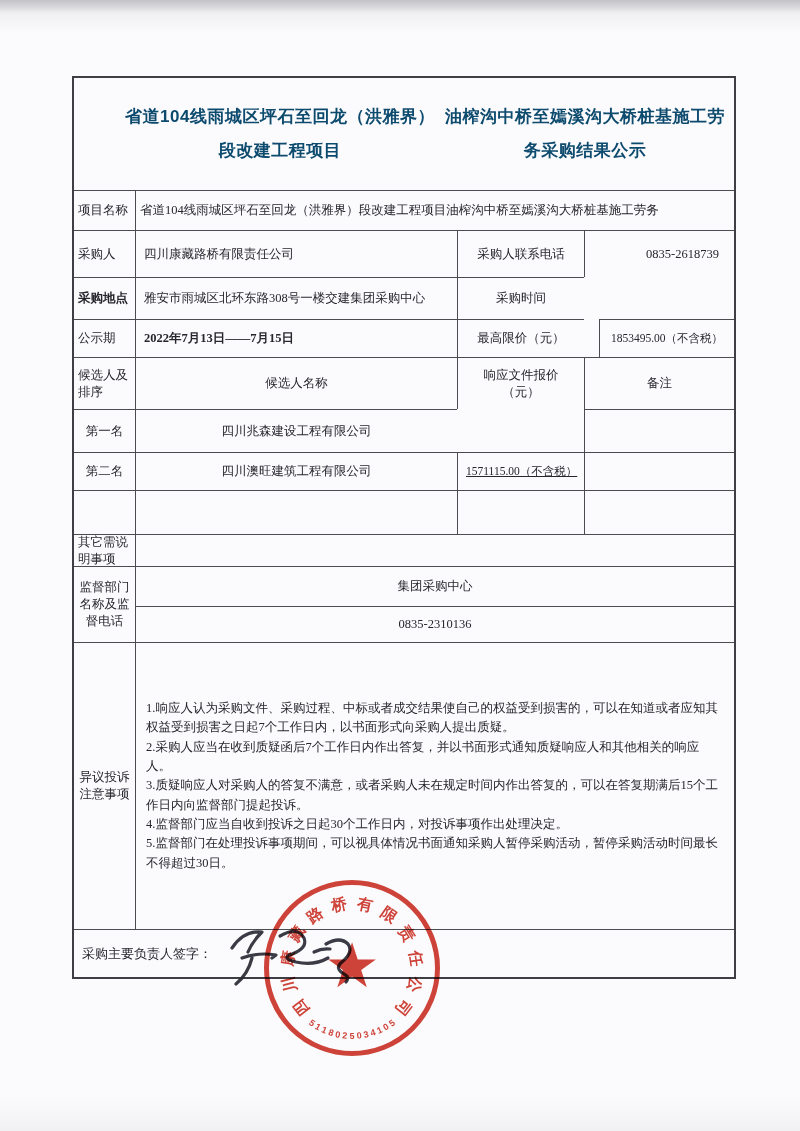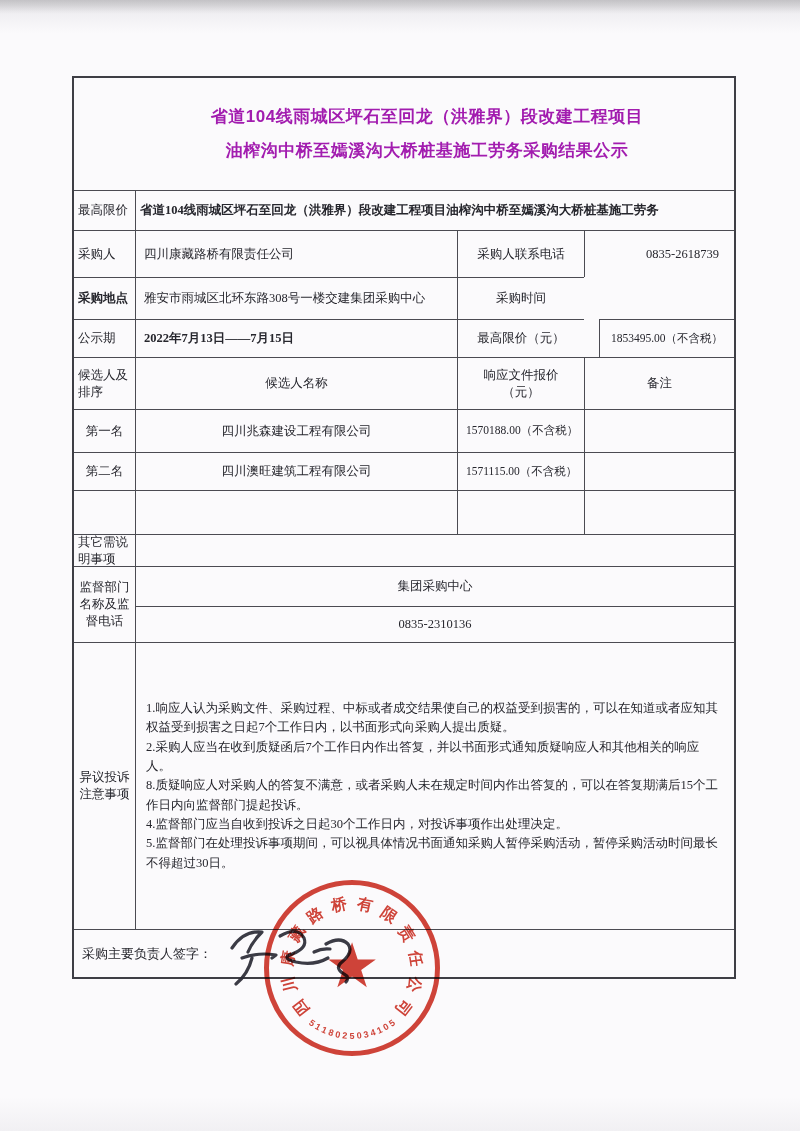--- a/index.html
+++ b/index.html
@@ -21,23 +21,23 @@
   }
   .cell{
     border-left:1px solid #4b4b52;border-top:1px solid #4b4b52;
     display:flex;align-items:center;justify-content:center;
     font-size:12.5px;line-height:1.35;min-width:0;min-height:0;
     padding:1px 2px;box-sizing:border-box;text-align:center;
   }
   .nbl{border-left:none;} .nbt{border-top:none;}
   .left{justify-content:flex-start;text-align:left;padding-left:4px;}
   .pad8{padding-left:8px;}
-  .title-cell{flex-direction:column;font-family:"Liberation Sans","DejaVu Sans",sans-serif;
-    font-weight:bold;font-size:17px;line-height:34px;letter-spacing:.5px;color:#a21caf;padding-left:48px;}
-  .bold{font-weight:bold;}
+  .title-cell{flex-direction:row;font-family:"Liberation Sans","DejaVu Sans",sans-serif;
+    font-weight:bold;font-size:17px;line-height:34px;letter-spacing:.5px;color:#0c4a6e;padding-left:48px;}
+  .bold{font-weight:normal;}
   .small{font-size:11.5px;}
   .wrapnarrow{max-width:92px;}
   .objection-cell{flex-direction:column;align-items:flex-start;justify-content:center;
     text-align:left;padding:6px 10px;font-size:12.5px;line-height:1.55;}
   .objection-cell div{width:100%;}
   .sig-cell{justify-content:flex-start;text-align:left;padding-left:8px;font-size:13px;}
   
   .signature-svg{position:absolute;left:218px;top:918px;width:160px;height:78px;opacity:.92;}
   
   .stamp{position:absolute;left:264px;top:880px;width:176px;height:176px;
@@ -55,21 +55,21 @@
 <div class="paper">
   <div class="scan-edge"></div>
 
   <div class="doc-table">
 
     <div class="cell nbl nbt title-cell" style="grid-row:1;grid-column:1/5;">
       <div>省道104线雨城区坪石至回龙（洪雅界）段改建工程项目</div>
       <div>油榨沟中桥至嫣溪沟大桥桩基施工劳务采购结果公示</div>
     </div>
 
-    <div class="cell nbl left" style="grid-row:2;grid-column:1;">最高限价</div>
+    <div class="cell nbl left" style="grid-row:2;grid-column:1;">项目名称</div>
     <div class="cell left bold" style="grid-row:2;grid-column:2/5;">省道104线雨城区坪石至回龙（洪雅界）段改建工程项目油榨沟中桥至嫣溪沟大桥桩基施工劳务</div>
 
     <div class="cell nbl left" style="grid-row:3;grid-column:1;">采购人</div>
     <div class="cell left pad8" style="grid-row:3;grid-column:2;">四川康藏路桥有限责任公司</div>
     <div class="cell" style="grid-row:3;grid-column:3;">采购人联系电话</div>
     <div class="cell" style="grid-row:3;grid-column:4;padding-left:48px;">0835-2618739</div>
 
     <div class="cell nbl left" style="grid-row:4;grid-column:1;font-weight:bold;">采购地点</div>
     <div class="cell left pad8" style="grid-row:4;grid-column:2;text-align:right;">雅安市雨城区北环东路308号一楼交建集团采购中心</div>
     <div class="cell" style="grid-row:4;grid-column:3;">采购时间</div>
@@ -81,45 +81,44 @@
 
     <div class="cell nbl left" style="grid-row:6;grid-column:1;">候选人及排序</div>
     <div class="cell" style="grid-row:6;grid-column:2;">候选人名称</div>
     <div class="cell" style="grid-row:6;grid-column:3;">
       <span class="wrapnarrow">响应文件报价（元）</span>
     </div>
     <div class="cell" style="grid-row:6;grid-column:4;">备注</div>
 
     <div class="cell nbl" style="grid-row:7;grid-column:1;">第一名</div>
     <div class="cell" style="grid-row:7;grid-column:2;">四川兆森建设工程有限公司</div>
-    <div class="cell left pad8 small" style="grid-row:7;grid-column:3;">1570188.00（不含税）</div>
     <div class="cell" style="grid-row:7;grid-column:4;"></div>
 
     <div class="cell nbl" style="grid-row:8;grid-column:1;">第二名</div>
     <div class="cell" style="grid-row:8;grid-column:2;">四川澳旺建筑工程有限公司</div>
-    <div class="cell left pad8 small" style="grid-row:8;grid-column:3;">1571115.00（不含税）</div>
+    <div class="cell left pad8 small" style="grid-row:8;grid-column:3;text-decoration:underline;">1571115.00（不含税）</div>
     <div class="cell" style="grid-row:8;grid-column:4;"></div>
 
     <div class="cell nbl" style="grid-row:9;grid-column:1;"></div>
     <div class="cell" style="grid-row:9;grid-column:2;"></div>
     <div class="cell" style="grid-row:9;grid-column:3;"></div>
     <div class="cell" style="grid-row:9;grid-column:4;"></div>
 
     <div class="cell nbl left" style="grid-row:10;grid-column:1;">其它需说明事项</div>
     <div class="cell" style="grid-row:10;grid-column:2/5;"></div>
 
     <div class="cell nbl" style="grid-row:11/13;grid-column:1;">监督部门名称及监督电话</div>
     <div class="cell" style="grid-row:11;grid-column:2/5;">集团采购中心</div>
     <div class="cell" style="grid-row:12;grid-column:2/5;">0835-2310136</div>
 
     <div class="cell nbl" style="grid-row:13;grid-column:1;">异议投诉注意事项</div>
     <div class="cell objection-cell" style="grid-row:13;grid-column:2/5;">
       <div>1.响应人认为采购文件、采购过程、中标或者成交结果使自己的权益受到损害的，可以在知道或者应知其权益受到损害之日起7个工作日内，以书面形式向采购人提出质疑。</div>
       <div>2.采购人应当在收到质疑函后7个工作日内作出答复，并以书面形式通知质疑响应人和其他相关的响应人。</div>
-      <div>8.质疑响应人对采购人的答复不满意，或者采购人未在规定时间内作出答复的，可以在答复期满后15个工作日内向监督部门提起投诉。</div>
+      <div>3.质疑响应人对采购人的答复不满意，或者采购人未在规定时间内作出答复的，可以在答复期满后15个工作日内向监督部门提起投诉。</div>
       <div>4.监督部门应当自收到投诉之日起30个工作日内，对投诉事项作出处理决定。</div>
       <div>5.监督部门在处理投诉事项期间，可以视具体情况书面通知采购人暂停采购活动，暂停采购活动时间最长不得超过30日。</div>
     </div>
 
     <div class="cell nbl sig-cell" style="grid-row:14;grid-column:1/5;">
       <span>采购主要负责人签字：</span>
     </div>
   </div>
 
   <svg class="signature-svg" viewBox="0 0 160 78">

